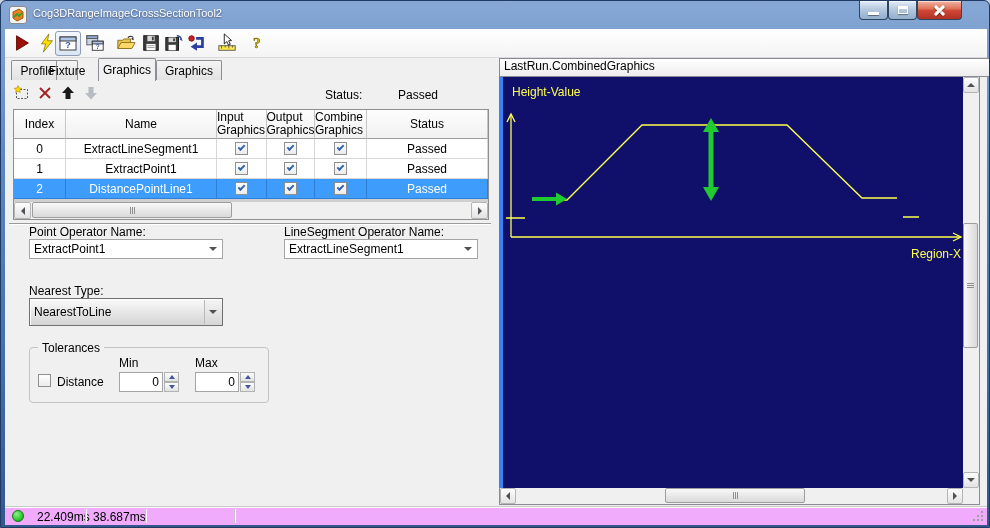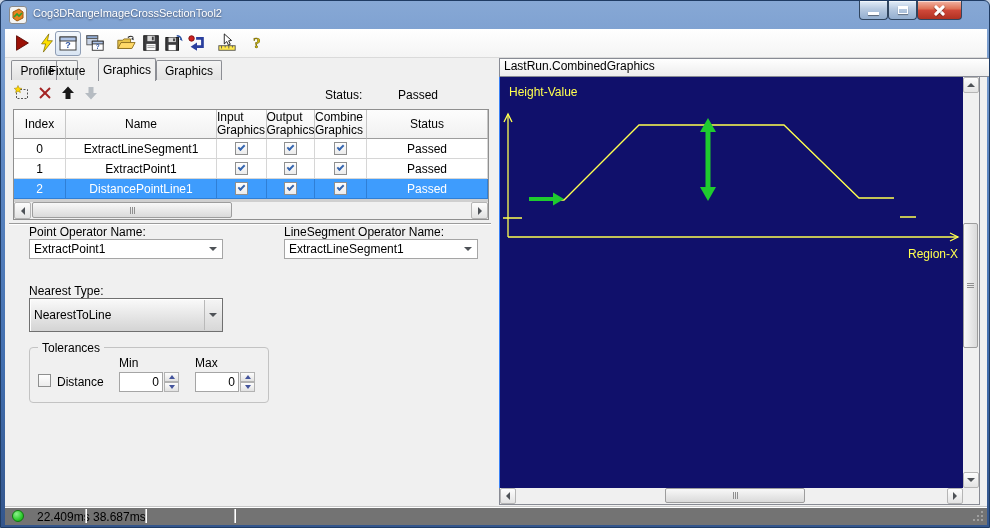--- a/index.html
+++ b/index.html
@@ -56,43 +56,43 @@
   .tri-right{border-top:4px solid transparent;border-bottom:4px solid transparent;border-left:4px solid #4e5257;}
   .grip-v{width:1px;height:7px;background:#8f8f8f;box-shadow:2px 0 0 #8f8f8f,-2px 0 0 #8f8f8f;}
   .grip-h{width:7px;height:1px;background:#8f8f8f;box-shadow:0 2px 0 #8f8f8f,0 -2px 0 #8f8f8f;}
   .gridsb{position:absolute;left:0;bottom:0;width:474px;height:17px;background:#f0f0f0;}
   
   .divider{position:absolute;left:4px;top:194px;width:482px;height:2px;border-top:1px solid #9b9b9b;border-bottom:1px solid #fff;}
   
   .lbl{position:absolute;white-space:nowrap;}
   .combo{position:absolute;height:20px;background:#fff;border:1px solid #a5a5a5;display:flex;align-items:center;padding-left:4px;}
   .combo .arrowzone{position:absolute;right:1px;top:1px;bottom:1px;width:17px;display:flex;align-items:center;justify-content:center;background:#fff;}
-  .combo-3d{height:34px;background:linear-gradient(#fafafa,#d4d4d4);border:1px solid #707070;box-shadow:inset 1px 1px 0 #fff;}
+  .combo-3d{height:28px;background:linear-gradient(#fafafa,#d4d4d4);border:1px solid #707070;box-shadow:inset 1px 1px 0 #fff;}
   .combo-3d .arrowzone{background:linear-gradient(#f4f4f4,#d8d8d8);border-left:1px solid #b9b9b9;}
   .group{position:absolute;left:24px;top:318px;width:240px;height:56px;border:1px solid #c3c3c3;border-radius:4px;}
   .group-label{position:absolute;left:8px;top:-7px;background:#f0f0f0;padding:0 4px;}
   .spin{position:absolute;width:60px;height:20px;}
   .spin .field{position:absolute;left:0;top:0;width:44px;height:20px;border:1px solid #a5a5a5;background:#fff;display:flex;align-items:center;justify-content:flex-end;padding-right:3px;}
   .spin .btns{position:absolute;right:0;top:0;width:15px;height:20px;display:flex;flex-direction:column;gap:0;}
   .spin .sbn{flex:1;border:1px solid #b2b2b2;background:linear-gradient(#fdfdfd,#e2e2e2);display:flex;align-items:center;justify-content:center;}
   .tri-up-s{border-left:3px solid transparent;border-right:3px solid transparent;border-bottom:4px solid #44549c;}
   .tri-down-s{border-left:3px solid transparent;border-right:3px solid transparent;border-top:4px solid #44549c;}
   
   .gfx-combo{position:absolute;left:494px;top:29px;width:568px;height:19px;background:linear-gradient(#ffffff,#ededed);border:1px solid #888b94;display:flex;align-items:flex-start;padding-left:4px;}
   .gfx-combo .arrowzone{position:absolute;right:4px;top:0;bottom:0;display:flex;align-items:center;}
-  .gfx-canvas{position:absolute;left:494px;top:48px;width:464px;height:411px;background:var(--graphics-bg);border-left:1px solid #3b82f6;}
+  .gfx-canvas{position:absolute;left:494px;top:48px;width:464px;height:411px;background:var(--graphics-bg);border-left:4px solid #3b82f6;}
   .vsb{position:absolute;left:958px;top:48px;width:17px;height:411px;background:#f0f0f0;border-right:1px solid #888b94;}
   .hsb{position:absolute;left:494px;top:459px;width:481px;height:17px;background:#f0f0f0;border-left:1px solid #888b94;border-bottom:1px solid #888b94;border-right:1px solid #888b94;}
   
   .gfx-label{fill:var(--graphics-yellow);font-size:12px;font-family:"Liberation Sans",sans-serif;}
   .yline{stroke:var(--graphics-yellow);fill:none;stroke-width:1.3;}
   .gline{stroke:var(--graphics-green);fill:none;}
   .gfill{fill:var(--graphics-green);}
   
-  .statusbar{position:absolute;left:0;right:0;bottom:0;height:19px;background:#737373;border-top:1px solid #c8c8c8;box-shadow:inset 0 1px 0 #fff;}
+  .statusbar{position:absolute;left:0;right:0;bottom:0;height:19px;background:#f0abfc;border-top:1px solid #c8c8c8;box-shadow:inset 0 1px 0 #fff;}
   .sep{position:absolute;top:2px;height:14px;width:2px;border-left:1px solid #c6c6c6;border-right:1px solid #fff;}
   .dot{position:absolute;left:7px;top:3px;width:12px;height:12px;border-radius:50%;background:radial-gradient(circle at 35% 30%,#8df08d,var(--status-dot-green) 60%,#149314);border:1px solid #0f7a0f;}
   .t1{position:absolute;left:32px;top:3px;} .t2{position:absolute;left:88px;top:3px;}
   .grip-corner{position:absolute;right:4px;bottom:4px;width:10px;height:10px;}
   .grip-corner i{position:absolute;right:0;top:0;width:2px;height:2px;background:#9f9f9f;box-shadow:-4px 4px 0 #9f9f9f,-8px 8px 0 #9f9f9f,0 4px 0 #9f9f9f,-4px 8px 0 #9f9f9f,0 8px 0 #9f9f9f;}
 </style>
 </head>
 <body>
 
 <div class="window">

